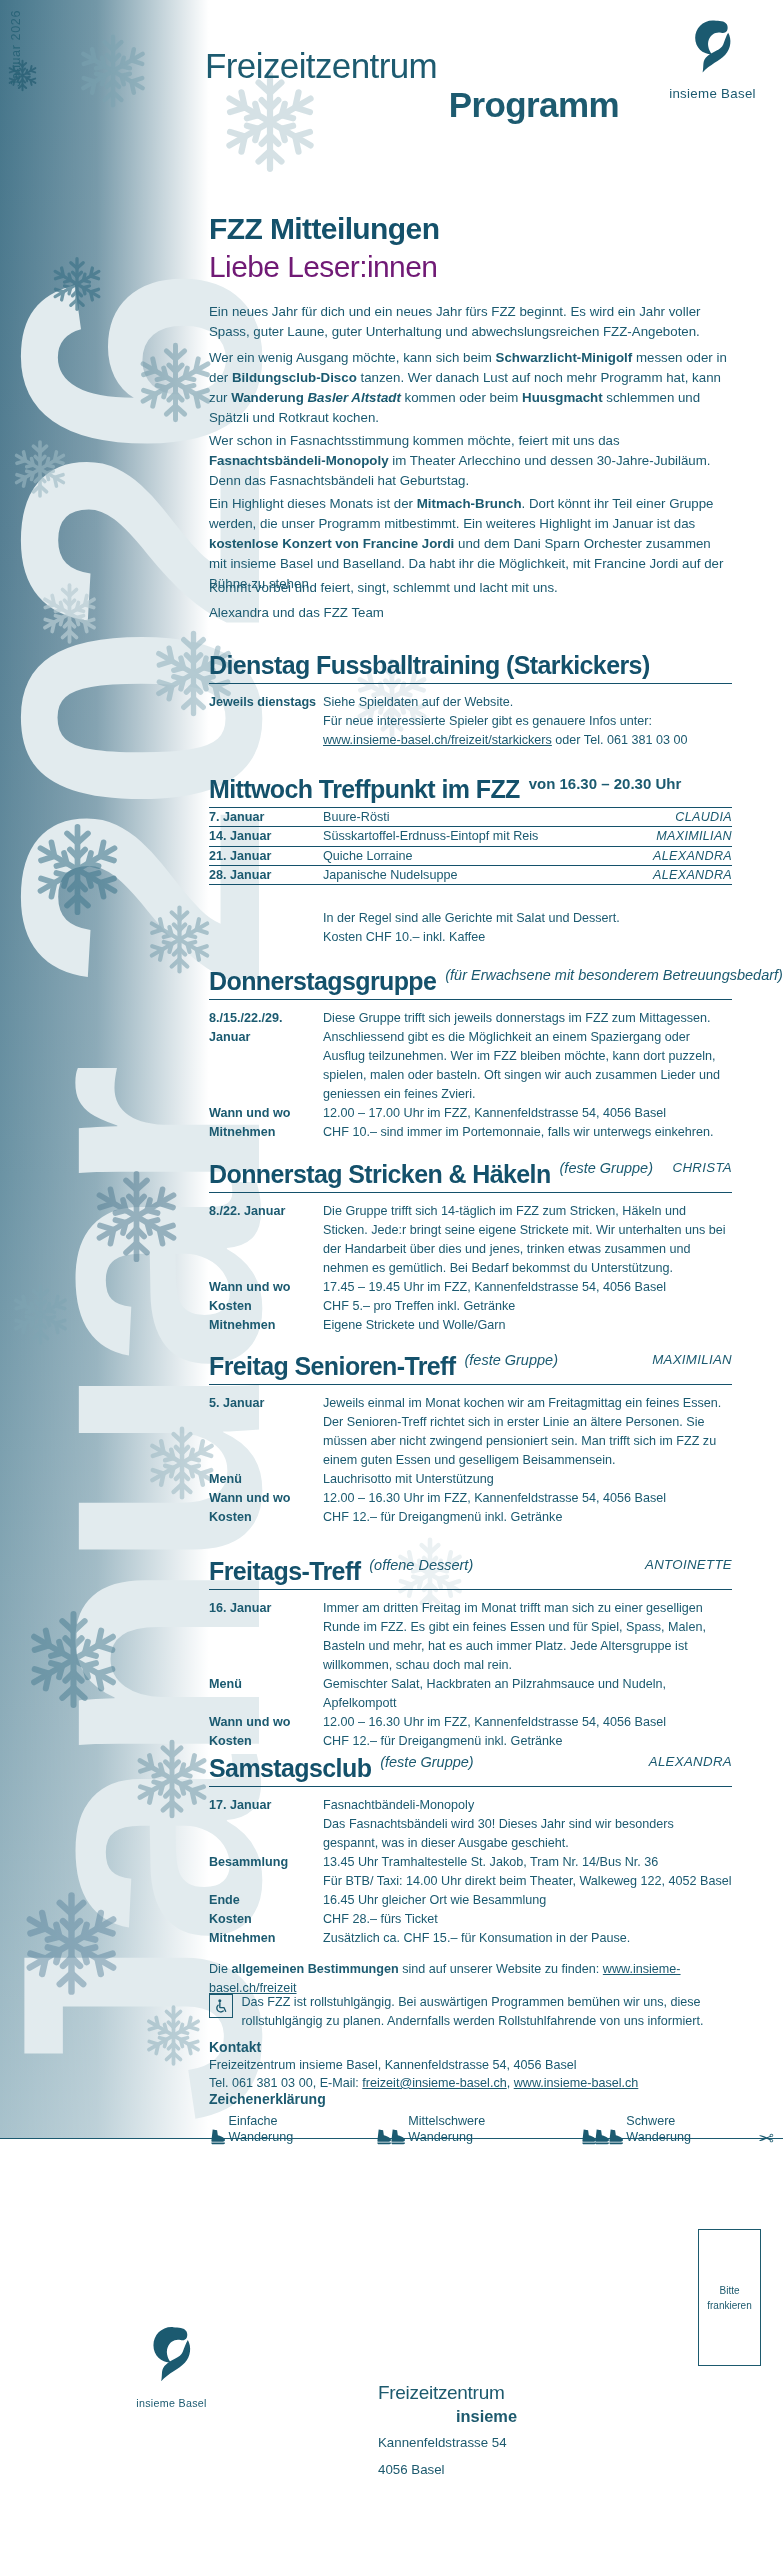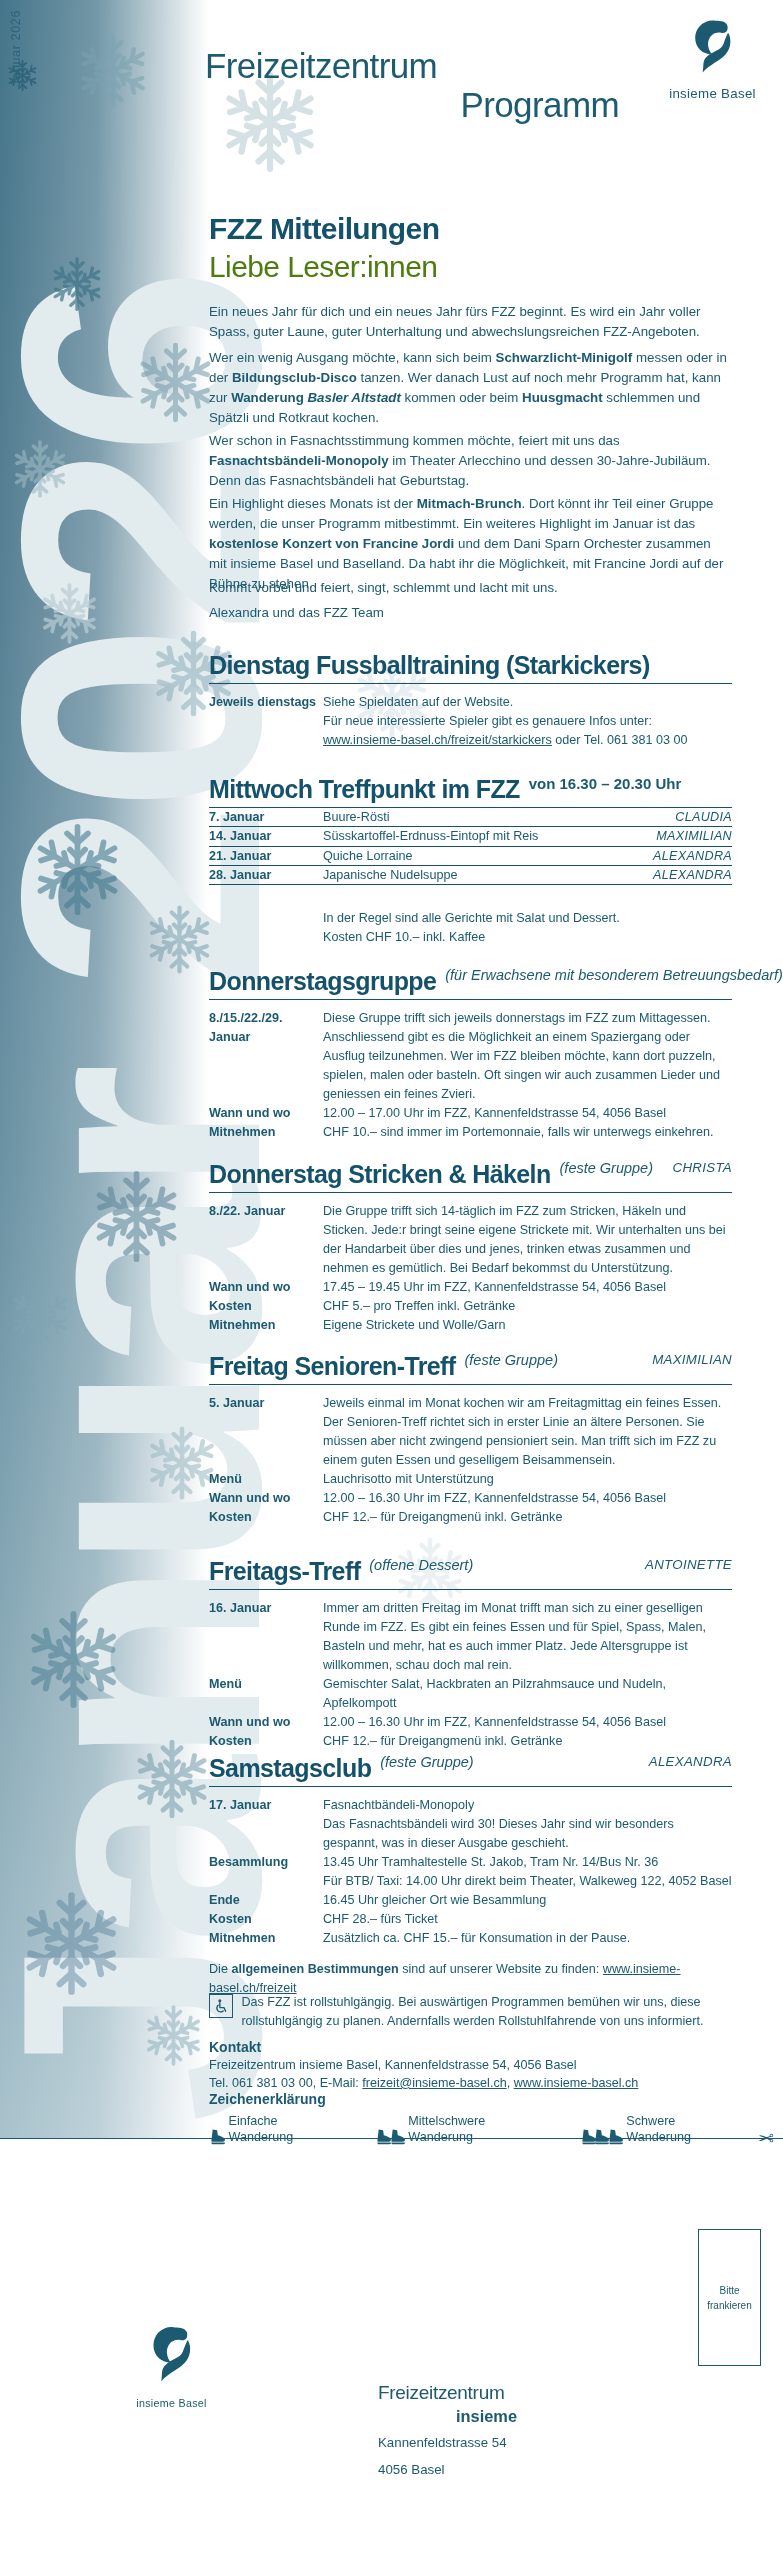--- a/index.html
+++ b/index.html
@@ -22,32 +22,32 @@
   }
   .flake{position:absolute;z-index:2;}
   .side-label{
     position:absolute;left:8.9px;top:10px;z-index:4;
     writing-mode:vertical-rl;transform:rotate(180deg);
     font-size:12.6px;letter-spacing:0.6px;color:#2a6478;
   }
   
   .title{position:absolute;left:205px;top:46px;width:414px;z-index:3;color:#1d5b70;}
   .title .t1{font-size:35px;font-weight:400;letter-spacing:-0.6px;line-height:39px;}
-  .title .t2{font-size:35px;font-weight:400;letter-spacing:-0.6px;line-height:39px;text-align:right;}
+  .title .t2{font-size:35px;font-weight:700;letter-spacing:-0.6px;line-height:39px;text-align:right;}
   .logo{position:absolute;z-index:3;text-align:center;color:#1b5a70;}
   .logo svg{display:block;margin:0 auto;}
   .logo .logotxt{font-weight:400;letter-spacing:0.3px;}
   .logo-header{left:665px;top:17.7px;width:95px;}
   .logo-header svg{width:61px;height:66px;}
   .logo-header .logotxt{font-size:13.3px;margin-top:2.5px;}
   
   .abs{position:absolute;left:209px;width:523px;z-index:3;}
   .para{font-size:13.3px;line-height:20px;white-space:pre-line;}
   .h1{font-size:30px;font-weight:700;color:#14516b;letter-spacing:-0.6px;line-height:33px;}
-  .h1sub{font-size:30px;font-weight:400;color:#4d7c0f;letter-spacing:-0.6px;line-height:33px;}
+  .h1sub{font-size:30px;font-weight:400;color:#701a75;letter-spacing:-0.6px;line-height:33px;}
   .sec{position:absolute;left:209px;width:523px;z-index:3;}
   .shead{display:flex;align-items:flex-start;gap:8.9px;}
   .shead h2{font-size:25px;font-weight:700;color:#14516b;margin:0;letter-spacing:-0.6px;line-height:29px;white-space:nowrap;}
   .shead .sub{font-size:14.5px;font-weight:400;white-space:nowrap;font-style:italic;}
   .shead .subtime{font-size:15px;font-weight:700;white-space:nowrap;}
   .shead .trainer{margin-left:auto;font-style:italic;font-size:13.3px;letter-spacing:0.3px;}
   .headrule{border-top:1.9px solid #14516b;margin-top:3.2px;margin-bottom:8.9px;}
   .row{display:flex;font-size:12.6px;line-height:19px;}
   .row .lbl{width:114px;flex:none;font-weight:700;white-space:pre-line;}
   .row .val{flex:1;white-space:pre-line;}

